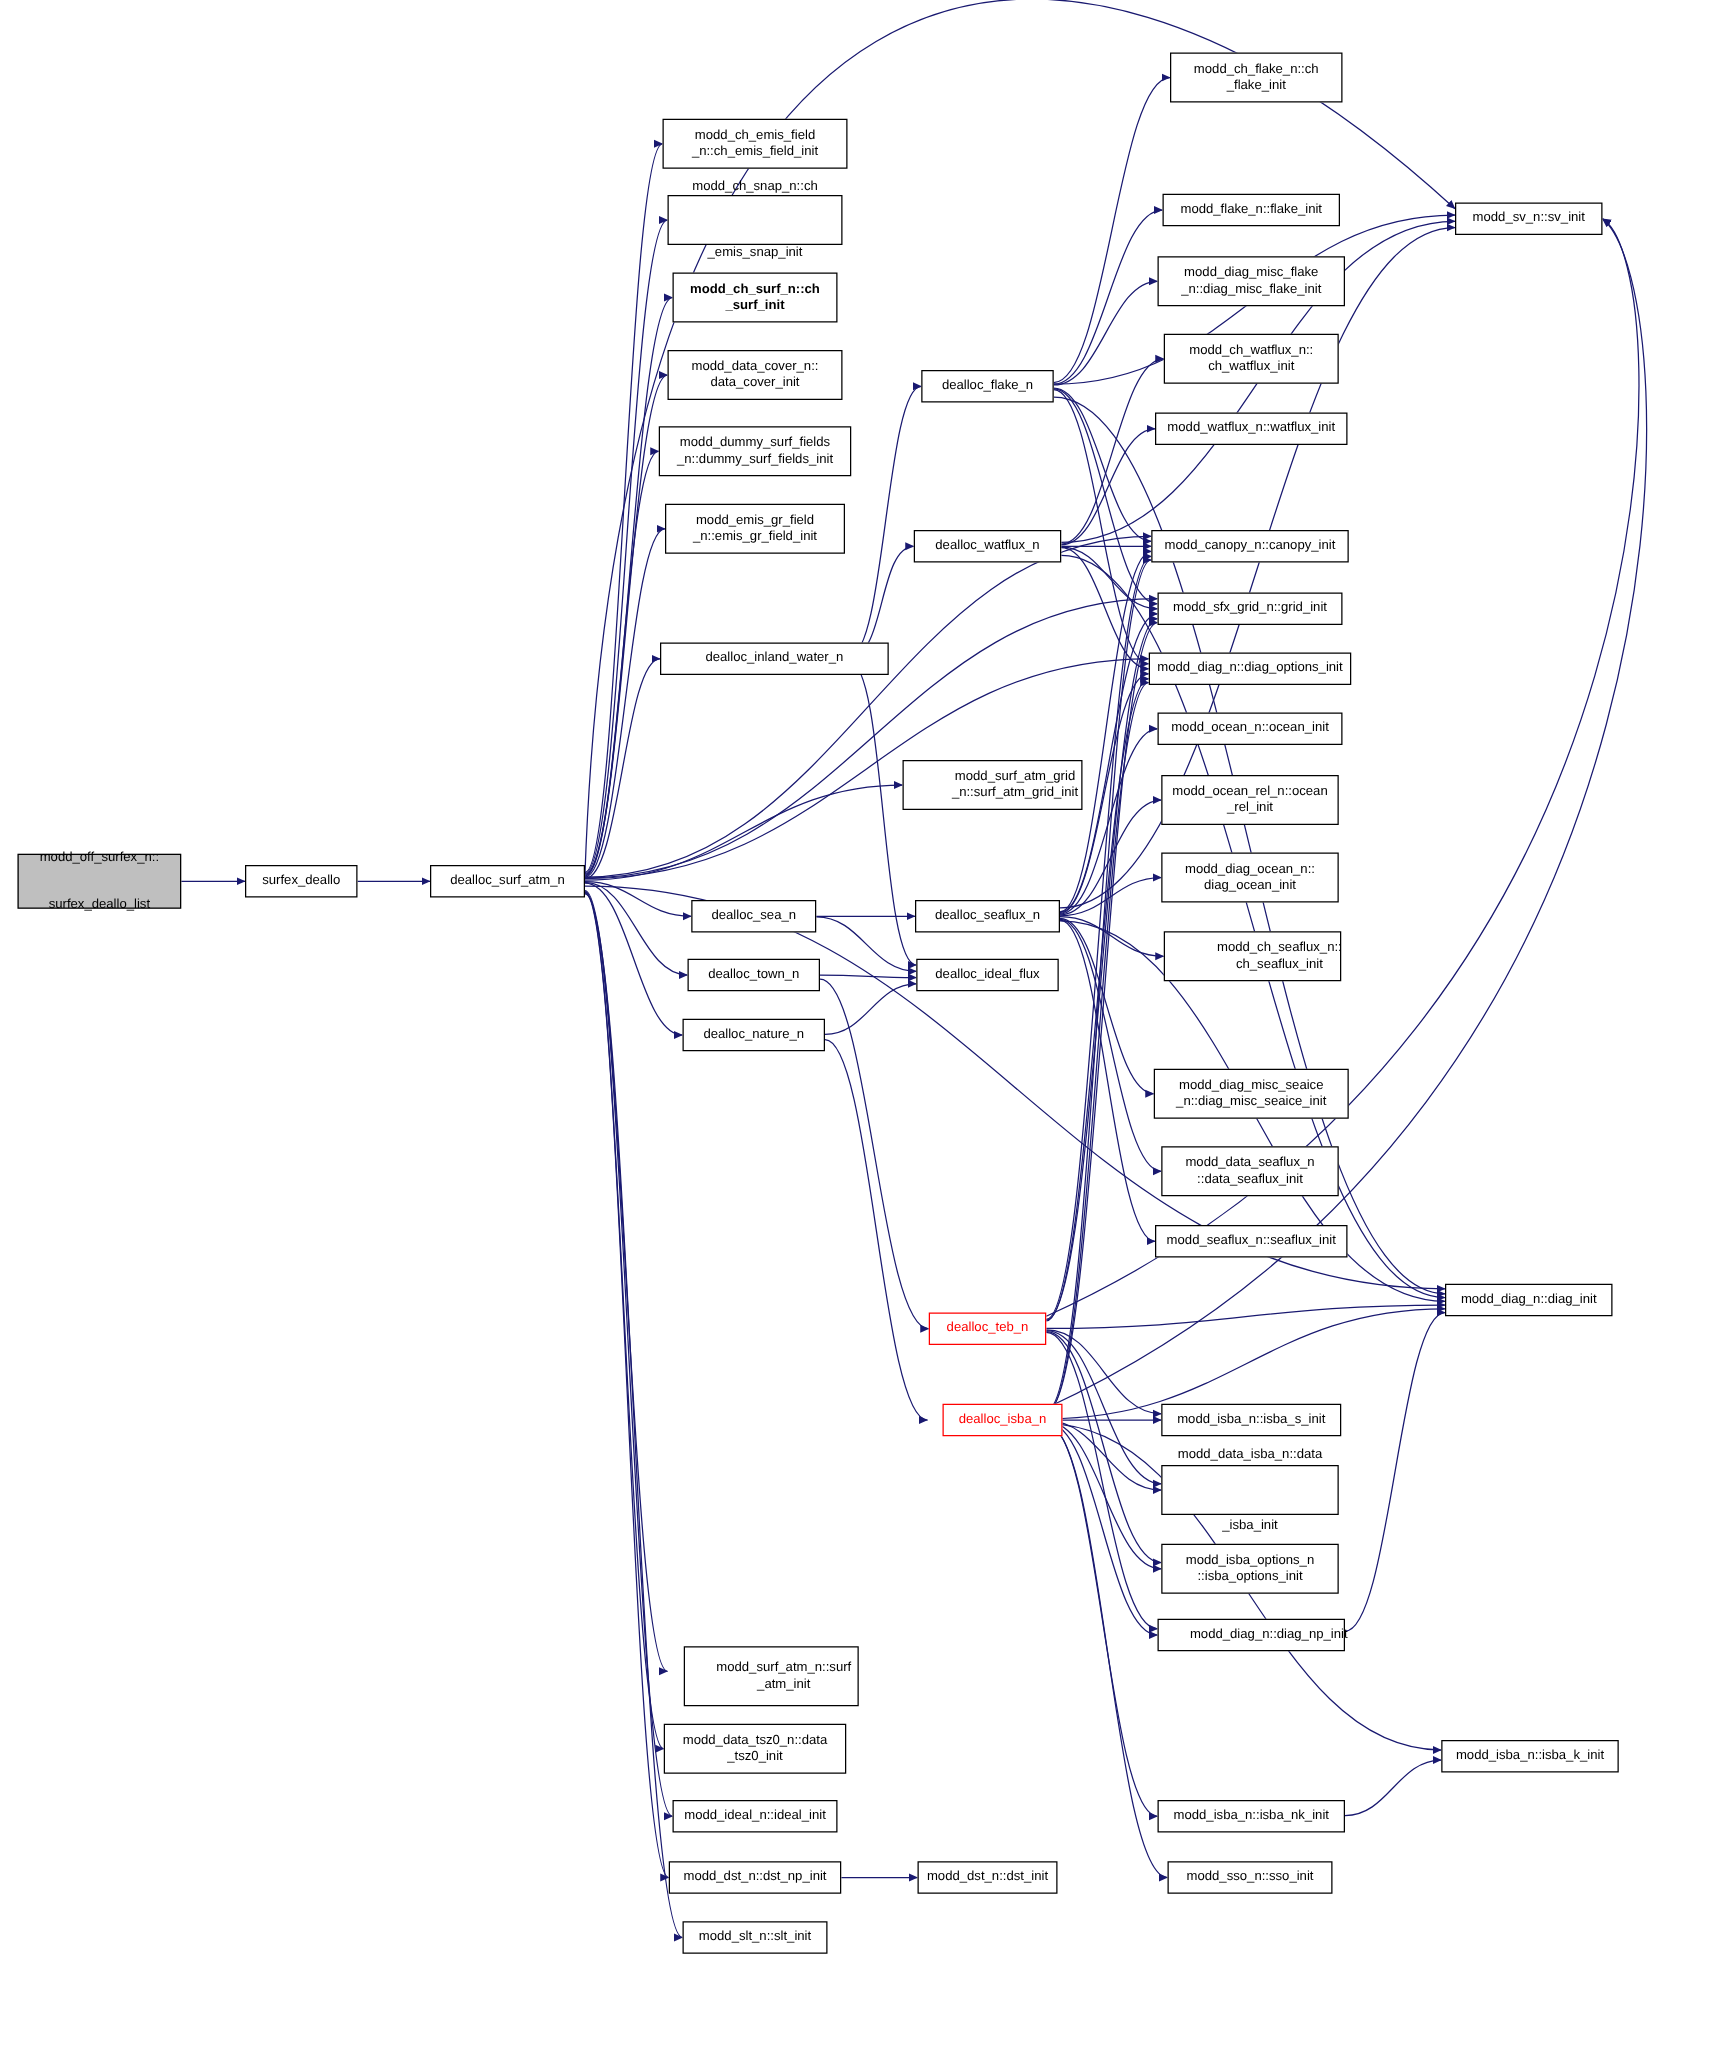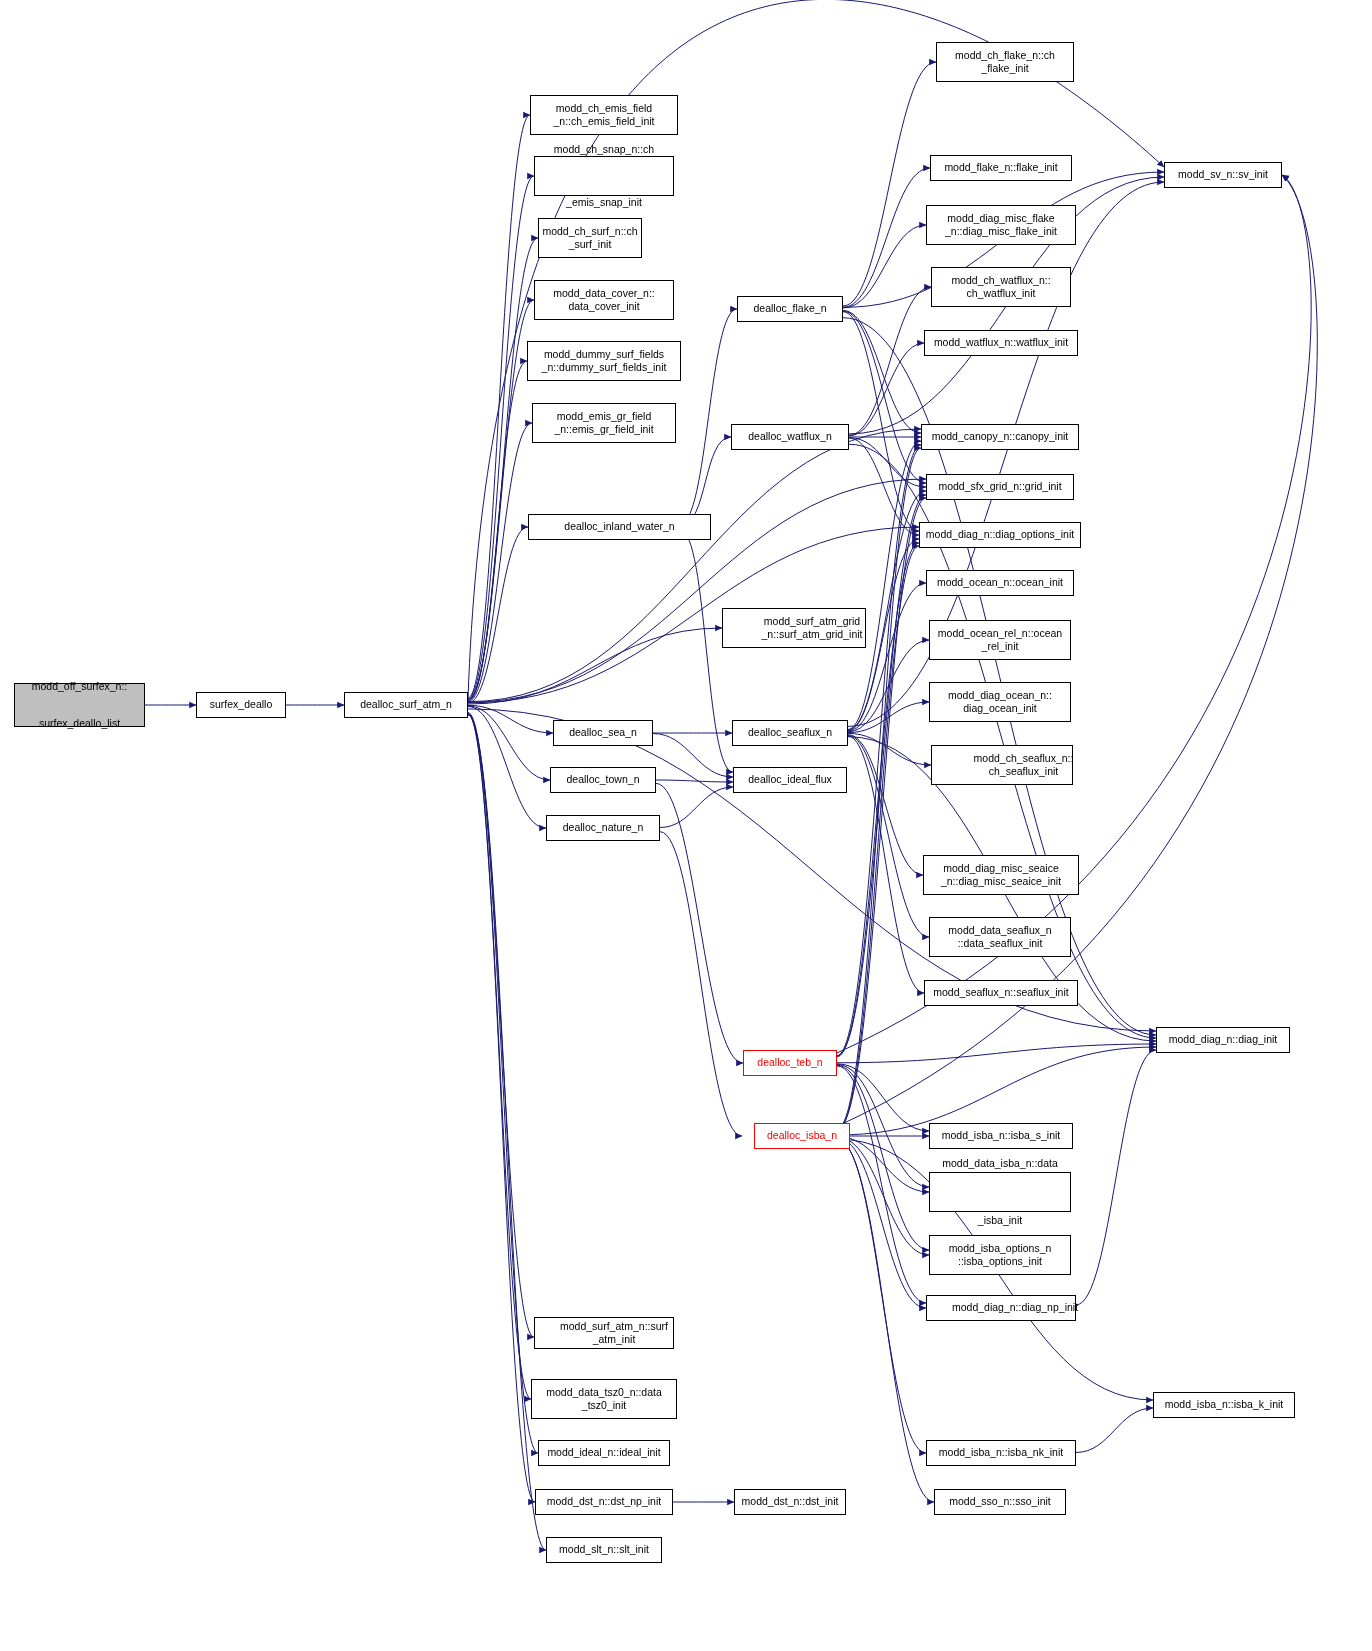--- a/index.html
+++ b/index.html
@@ -131,21 +131,21 @@
         <div class="lbl">dealloc_surf_atm_n</div>
       </div>
       <div class="node" style="left: 530px; top: 95px; width: 148px; height: 40px;">
         <div class="lbl">modd_ch_emis_field</div>
         <div class="lbl">_n::ch_emis_field_init</div>
       </div>
       <div class="node" style="left: 534px; top: 156px; width: 140px; height: 40px; gap: 40px;">
         <div class="lbl">modd_ch_snap_n::ch</div>
         <div class="lbl">_emis_snap_init</div>
       </div>
-      <div class="node" style="left: 538px; top: 218px; width: 104px; height: 40px;">
+      <div class="node" style="left: 538px; top: 218px; width: 132px; height: 40px; font-weight: bold;">
         <div class="lbl">modd_ch_surf_n::ch</div>
         <div class="lbl">_surf_init</div>
       </div>
       <div class="node" style="left: 534px; top: 280px; width: 140px; height: 40px;">
         <div class="lbl">modd_data_cover_n::</div>
         <div class="lbl">data_cover_init</div>
       </div>
       <div class="node" style="left: 527px; top: 341px; width: 154px; height: 40px;">
         <div class="lbl">modd_dummy_surf_fields</div>
         <div class="lbl">_n::dummy_surf_fields_init</div>
@@ -159,21 +159,21 @@
       </div>
       <div class="node" style="left: 553px; top: 720px; width: 100px; height: 26px;">
         <div class="lbl">dealloc_sea_n</div>
       </div>
       <div class="node" style="left: 550px; top: 767px; width: 106px; height: 26px;">
         <div class="lbl">dealloc_town_n</div>
       </div>
       <div class="node" style="left: 546px; top: 815px; width: 114px; height: 26px;">
         <div class="lbl">dealloc_nature_n</div>
       </div>
-      <div class="node" style="left: 534px; top: 1317px; width: 140px; height: 32px; padding-left: 20px;">
+      <div class="node" style="left: 547px; top: 1317px; width: 140px; height: 48px; padding-left: 20px;">
         <div class="lbl">modd_surf_atm_n::surf</div>
         <div class="lbl">_atm_init</div>
       </div>
       <div class="node" style="left: 531px; top: 1379px; width: 146px; height: 40px;">
         <div class="lbl">modd_data_tsz0_n::data</div>
         <div class="lbl">_tsz0_init</div>
       </div>
       <div class="node" style="left: 538px; top: 1440px; width: 132px; height: 26px;">
         <div class="lbl">modd_ideal_n::ideal_init</div>
       </div>

